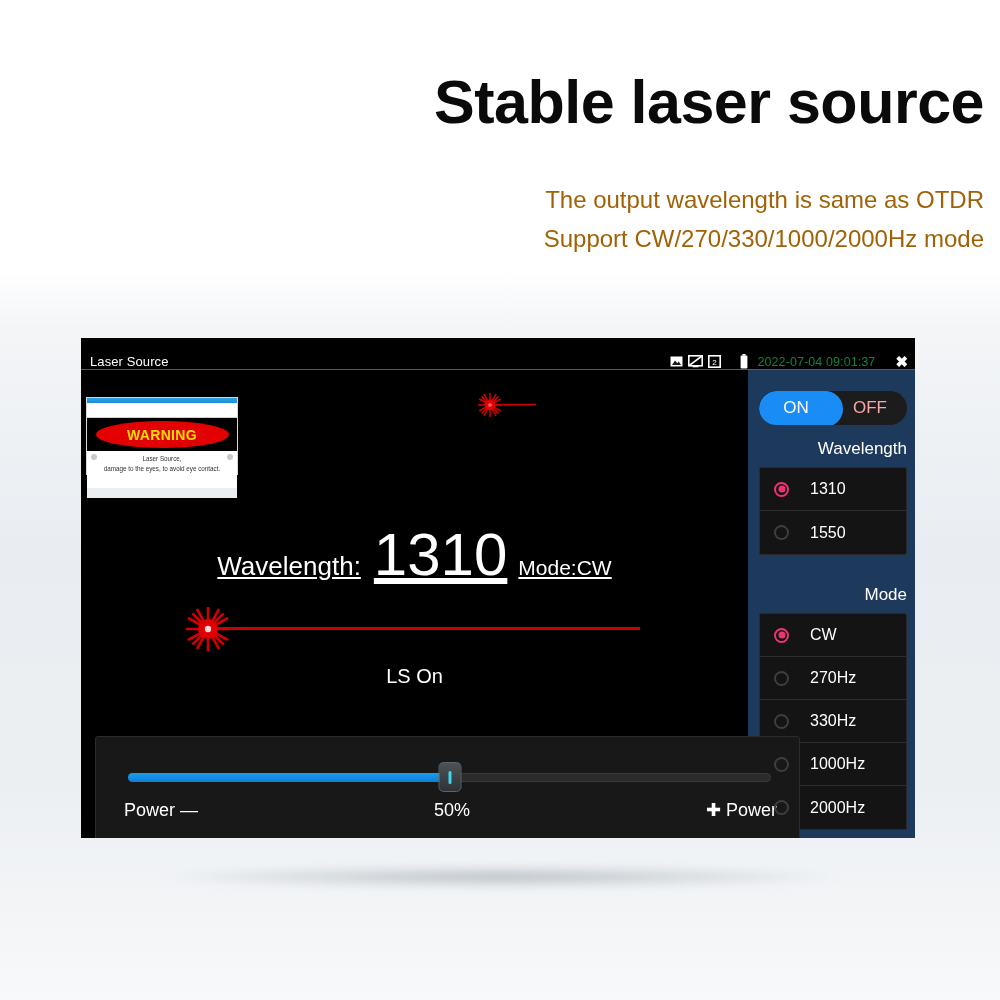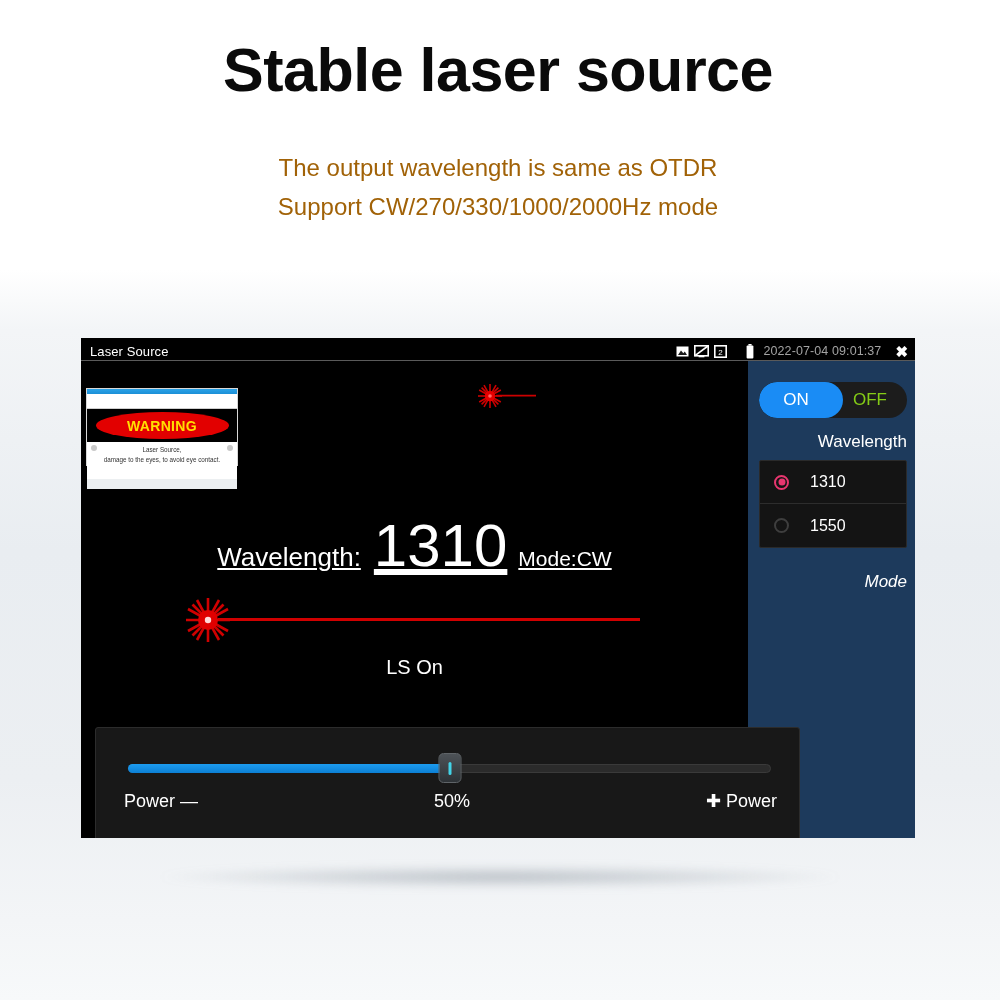--- a/index.html
+++ b/index.html
@@ -26,23 +26,23 @@
         #f3f5f7 33%,
         #e9edf1 55%,
         #eceff2 78%,
         #f3f5f7 92%,
         #f7f9fa 100%);
   }
 
   
   .headline-wrap {
     position: absolute;
-    top: 0; left: 0; right: 4px;
-    text-align: center;
-    padding-top: 40px;
+    top: 0; left: 0; right: 16px;
+    text-align: right;
+    padding-top: 72px;
   }
   .headline {
     font-size: 61px;
     font-weight: bold;
     color: #0a0a0a;
     letter-spacing: -0.5px;
     line-height: 1.0;
   }
   .sub-line {
     font-size: 24px;
@@ -71,45 +71,45 @@
     width: 834px;
     height: 500px;
     background: #000000;
     display: flex;
     flex-direction: column;
     overflow: hidden;
   }
 
   
   .titlebar {
-    height: 23px;
+    height: 32px;
     background: #000000;
     border-bottom: 1px solid #5a5a5a;
     display: flex;
-    align-items: center;
+    align-items: flex-end;
     padding: 4px 7px 0 9px;
     flex: 0 0 auto;
   }
   .titlebar-title {
     color: #ffffff;
     font-size: 13px;
     letter-spacing: 0.1px;
   }
   .titlebar-spacer { flex: 1 1 auto; }
   .status-icons {
     display: flex;
     align-items: center;
     gap: 5px;
   }
   .sicon { display: block; }
   .status-time {
-    color: #a3a3a3;
+    color: #15803d;
     font-size: 12.5px;
     margin-left: 9px;
-    margin-right: 8px;
+    margin-right: 14px;
     white-space: nowrap;
     letter-spacing: 0.1px;
   }
   .battery-ico { margin-left: 14px; }
   .close-x {
     color: #ffffff;
     font-size: 15px;
     font-weight: bold;
     line-height: 1;
     margin-left: 6px;
@@ -344,29 +344,29 @@
   .toggle .seg {
     position: relative;
     flex: 1 1 0;
     display: flex;
     align-items: center;
     justify-content: center;
     font-size: 17px;
     z-index: 1;
   }
   .toggle .seg.on  { color: #ffffff; }
-  .toggle .seg.off { color: #84cc16; }
+  .toggle .seg.off { color: #fca5a5; }
 
   .side-heading {
     color: #ffffff;
     font-size: 17px;
     text-align: right;
     margin: 14px 0 8px 0;
   }
-  .side-heading.mode-h { margin-top: 24px; font-style: italic; }
+  .side-heading.mode-h { margin-top: 30px; }
 
   .opt-group {
     background: #141414;
     border: 1px solid #2a2a2a;
     border-radius: 2px;
   }
   .opt {
     display: flex;
     align-items: center;
     height: 43px;
@@ -536,16 +536,38 @@
           <span class="opt-label">1310</span>
         </div>
         <div class="opt">
           <span class="radio"></span>
           <span class="opt-label">1550</span>
         </div>
       </div>
 
       <div class="side-heading mode-h">Mode</div>
 
+      <div class="opt-group">
+        <div class="opt">
+          <span class="radio sel"></span>
+          <span class="opt-label">CW</span>
+        </div>
+        <div class="opt">
+          <span class="radio"></span>
+          <span class="opt-label">270Hz</span>
+        </div>
+        <div class="opt">
+          <span class="radio"></span>
+          <span class="opt-label">330Hz</span>
+        </div>
+        <div class="opt">
+          <span class="radio"></span>
+          <span class="opt-label">1000Hz</span>
+        </div>
+        <div class="opt">
+          <span class="radio"></span>
+          <span class="opt-label">2000Hz</span>
+        </div>
+      </div>
     </div>
 
   </div>
 </div>
 
 </body></html>

